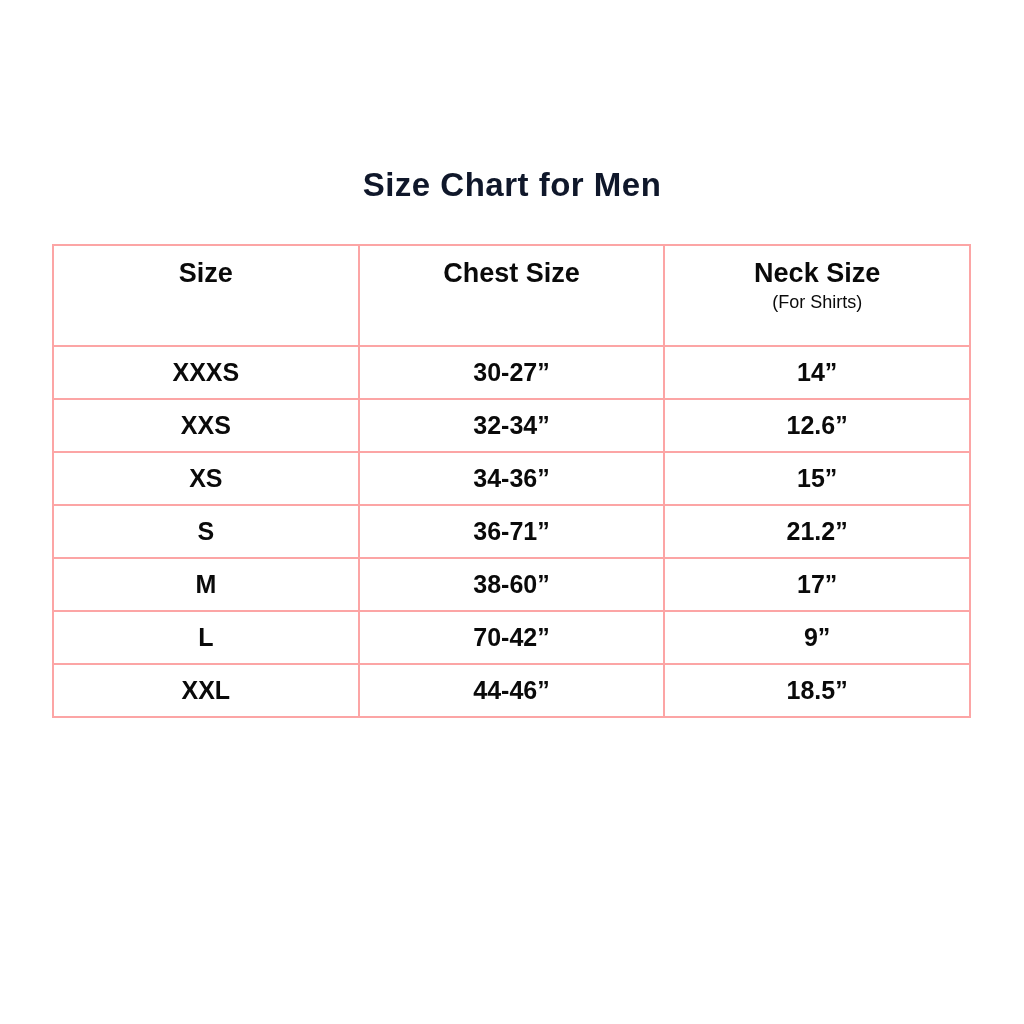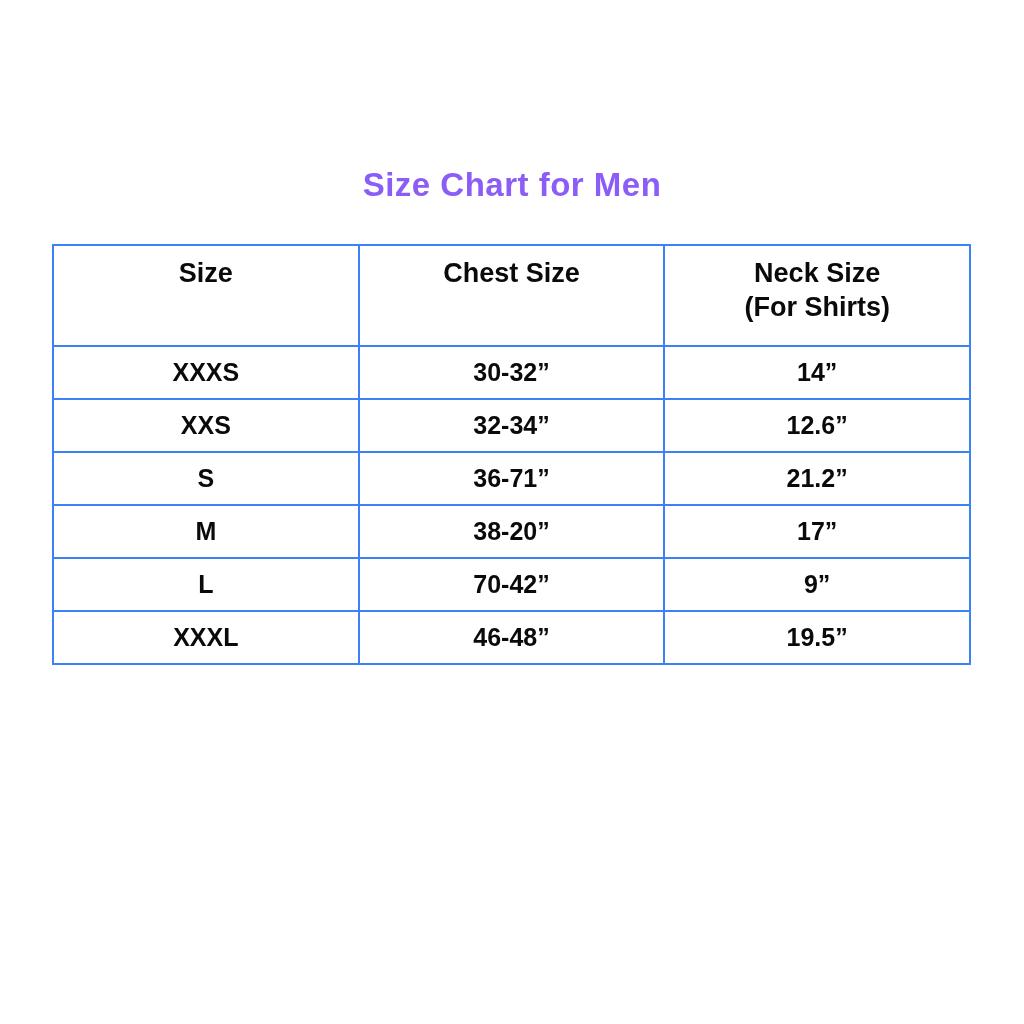--- a/index.html
+++ b/index.html
@@ -19,54 +19,54 @@
   .page-title {
     position: absolute;
     top: 166px;
     left: 0;
     width: 100%;
     margin: 0;
     text-align: center;
     font-size: 33px;
     font-weight: bold;
     letter-spacing: 0.5px;
-    color: #8b5cf6;
+    color: #0f172a;
   }
   table.size-chart {
     position: absolute;
     left: 52px;
     top: 244px;
     width: 919px;
     border-collapse: collapse;
     table-layout: fixed;
     background: #ffffff;
   }
   table.size-chart th,
   table.size-chart td {
-    border: 2px solid #3b82f6;
+    border: 2px solid #fca5a5;
     text-align: center;
     font-weight: bold;
     color: #0a0a0a;
   }
   table.size-chart th {
     height: 87px;
     vertical-align: top;
     padding-top: 11px;
     font-size: 27px;
     line-height: 1.25;
   }
   table.size-chart td {
     height: 49px;
     vertical-align: middle;
     font-size: 25px;
   }
   .h-sub {
     display: block;
-    font-size: 27px;
-    font-weight: bold;
+    font-size: 18px;
+    font-weight: normal;
   }
   .h-sub:empty { display: none; }
 </style>
 </head>
 <body>
 
 <div class="canvas">
 
   <h1 class="page-title">Size Chart for Men</h1>
 
@@ -83,44 +83,49 @@
         </th>
         <th>
           <span class="h-main">Neck Size</span>
           <span class="h-sub">(For Shirts)</span>
         </th>
       </tr>
     </thead>
     <tbody>
         <tr>
           <td>XXXS</td>
-          <td>30-32”</td>
+          <td>30-27”</td>
           <td>14”</td>
         </tr>
         <tr>
           <td>XXS</td>
           <td>32-34”</td>
           <td>12.6”</td>
         </tr>
         <tr>
+          <td>XS</td>
+          <td>34-36”</td>
+          <td>15”</td>
+        </tr>
+        <tr>
           <td>S</td>
           <td>36-71”</td>
           <td>21.2”</td>
         </tr>
         <tr>
           <td>M</td>
-          <td>38-20”</td>
+          <td>38-60”</td>
           <td>17”</td>
         </tr>
         <tr>
           <td>L</td>
           <td>70-42”</td>
           <td>9”</td>
         </tr>
         <tr>
-          <td>XXXL</td>
-          <td>46-48”</td>
-          <td>19.5”</td>
+          <td>XXL</td>
+          <td>44-46”</td>
+          <td>18.5”</td>
         </tr>
       </tbody>
   </table>
 
 </div>
 
 </body></html>

